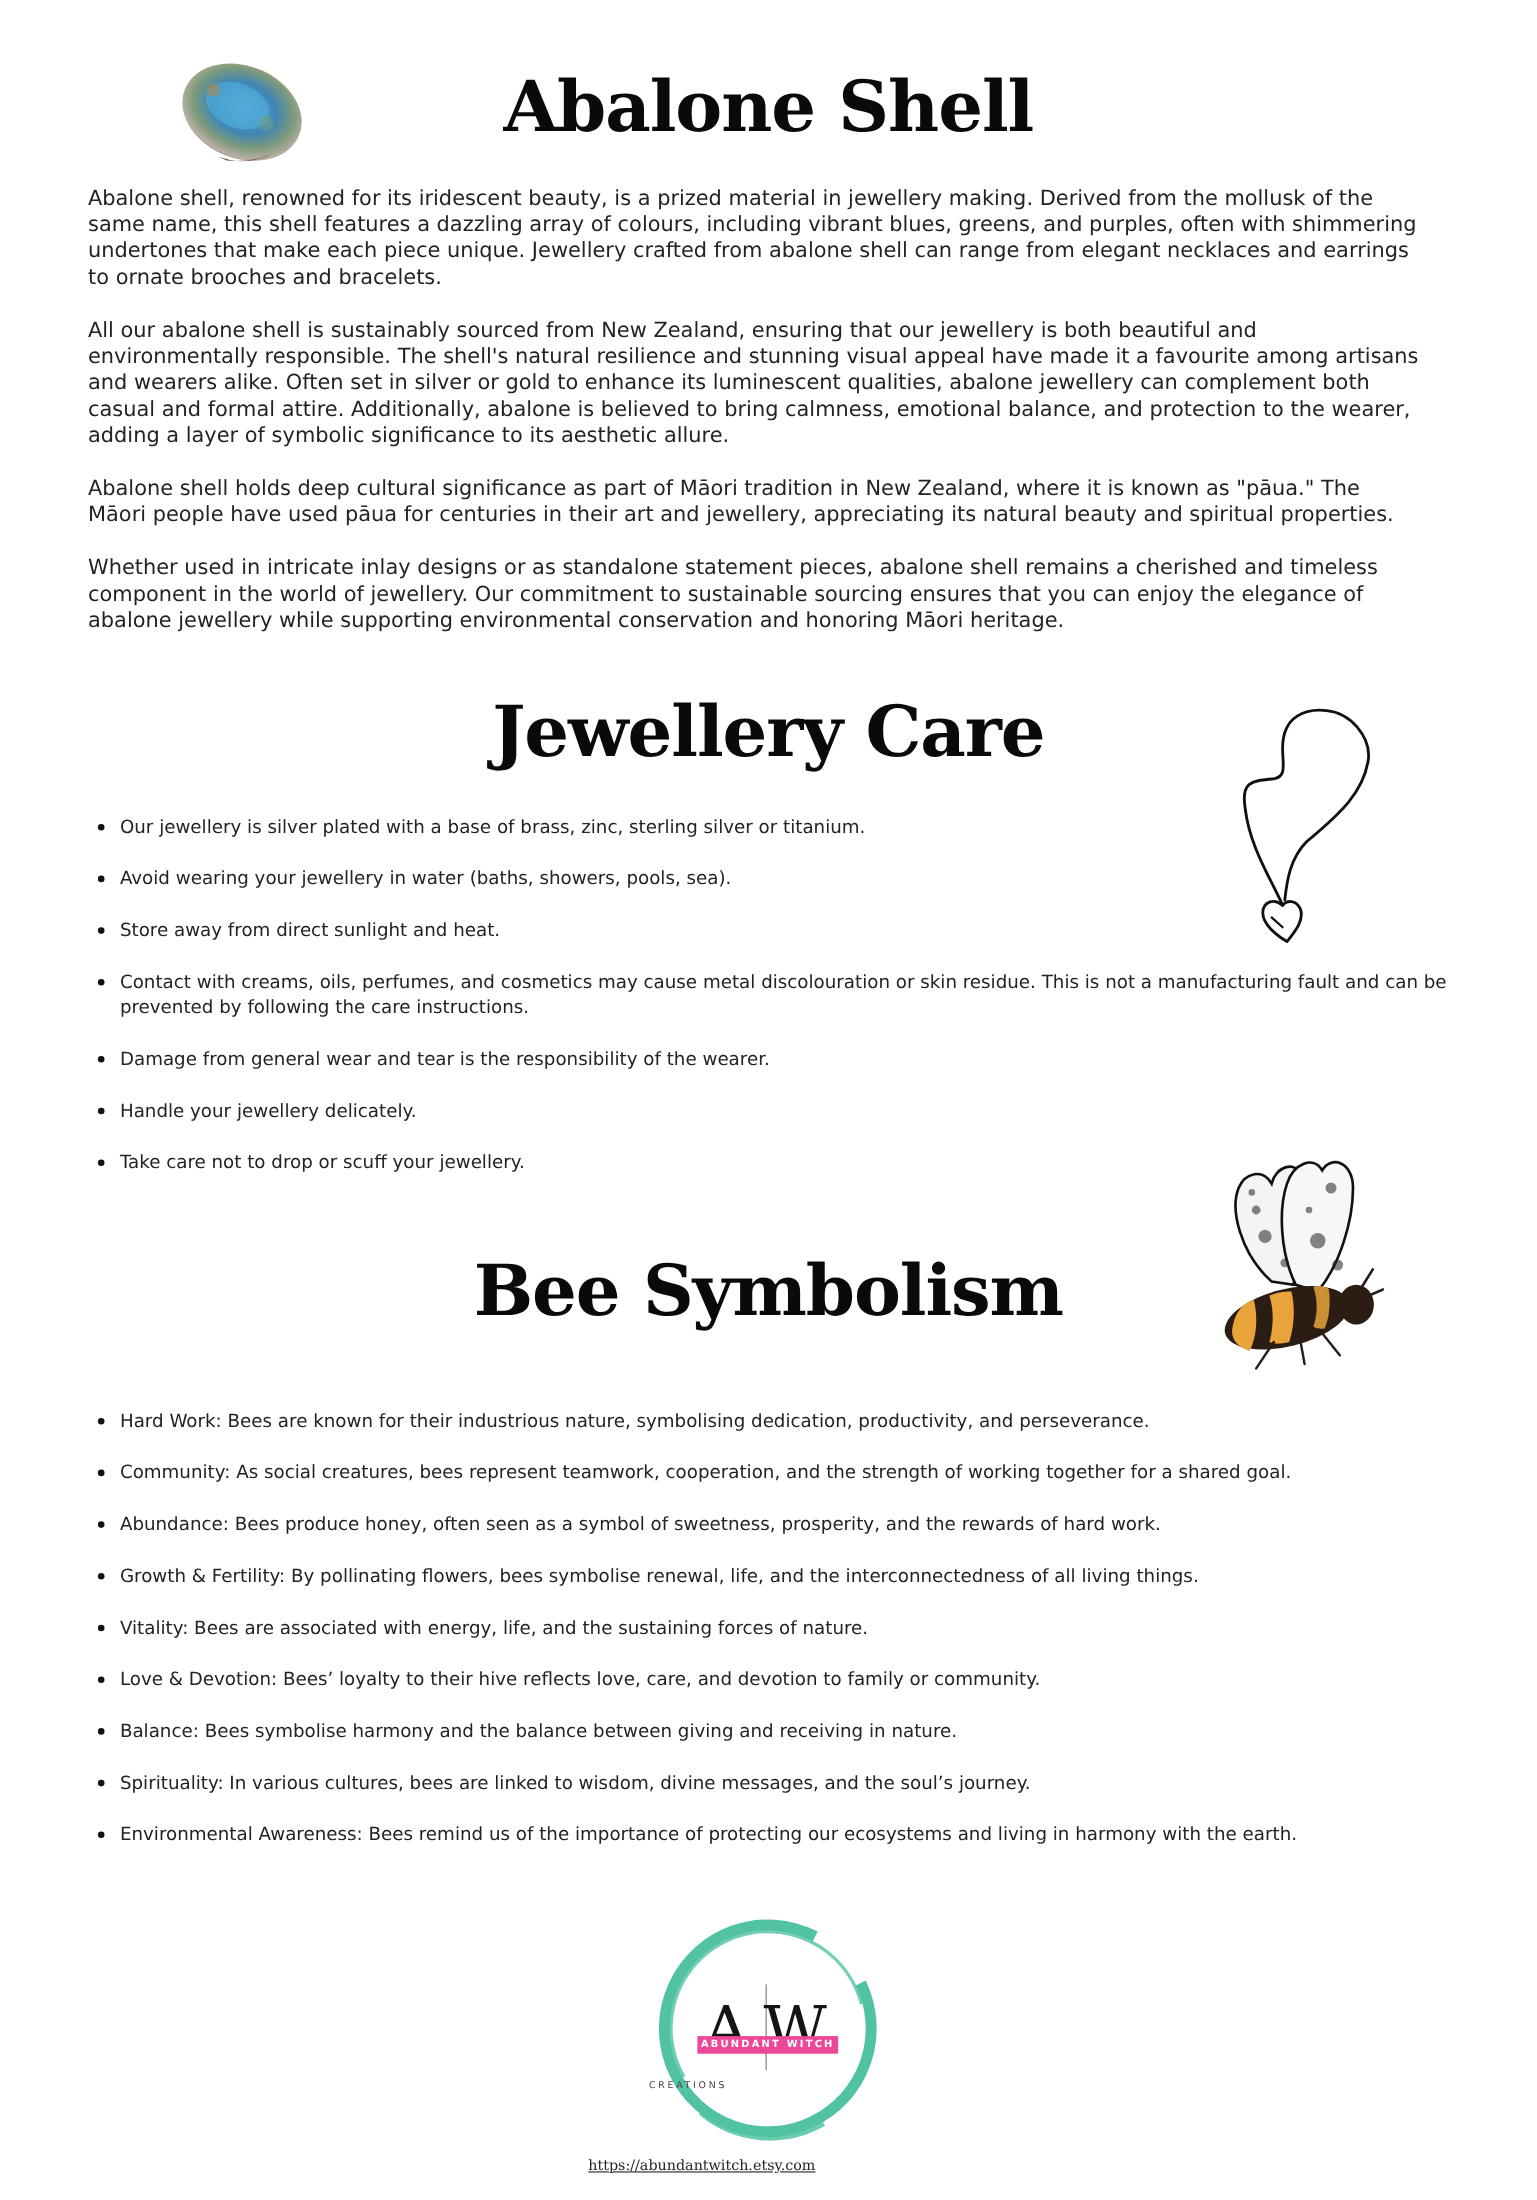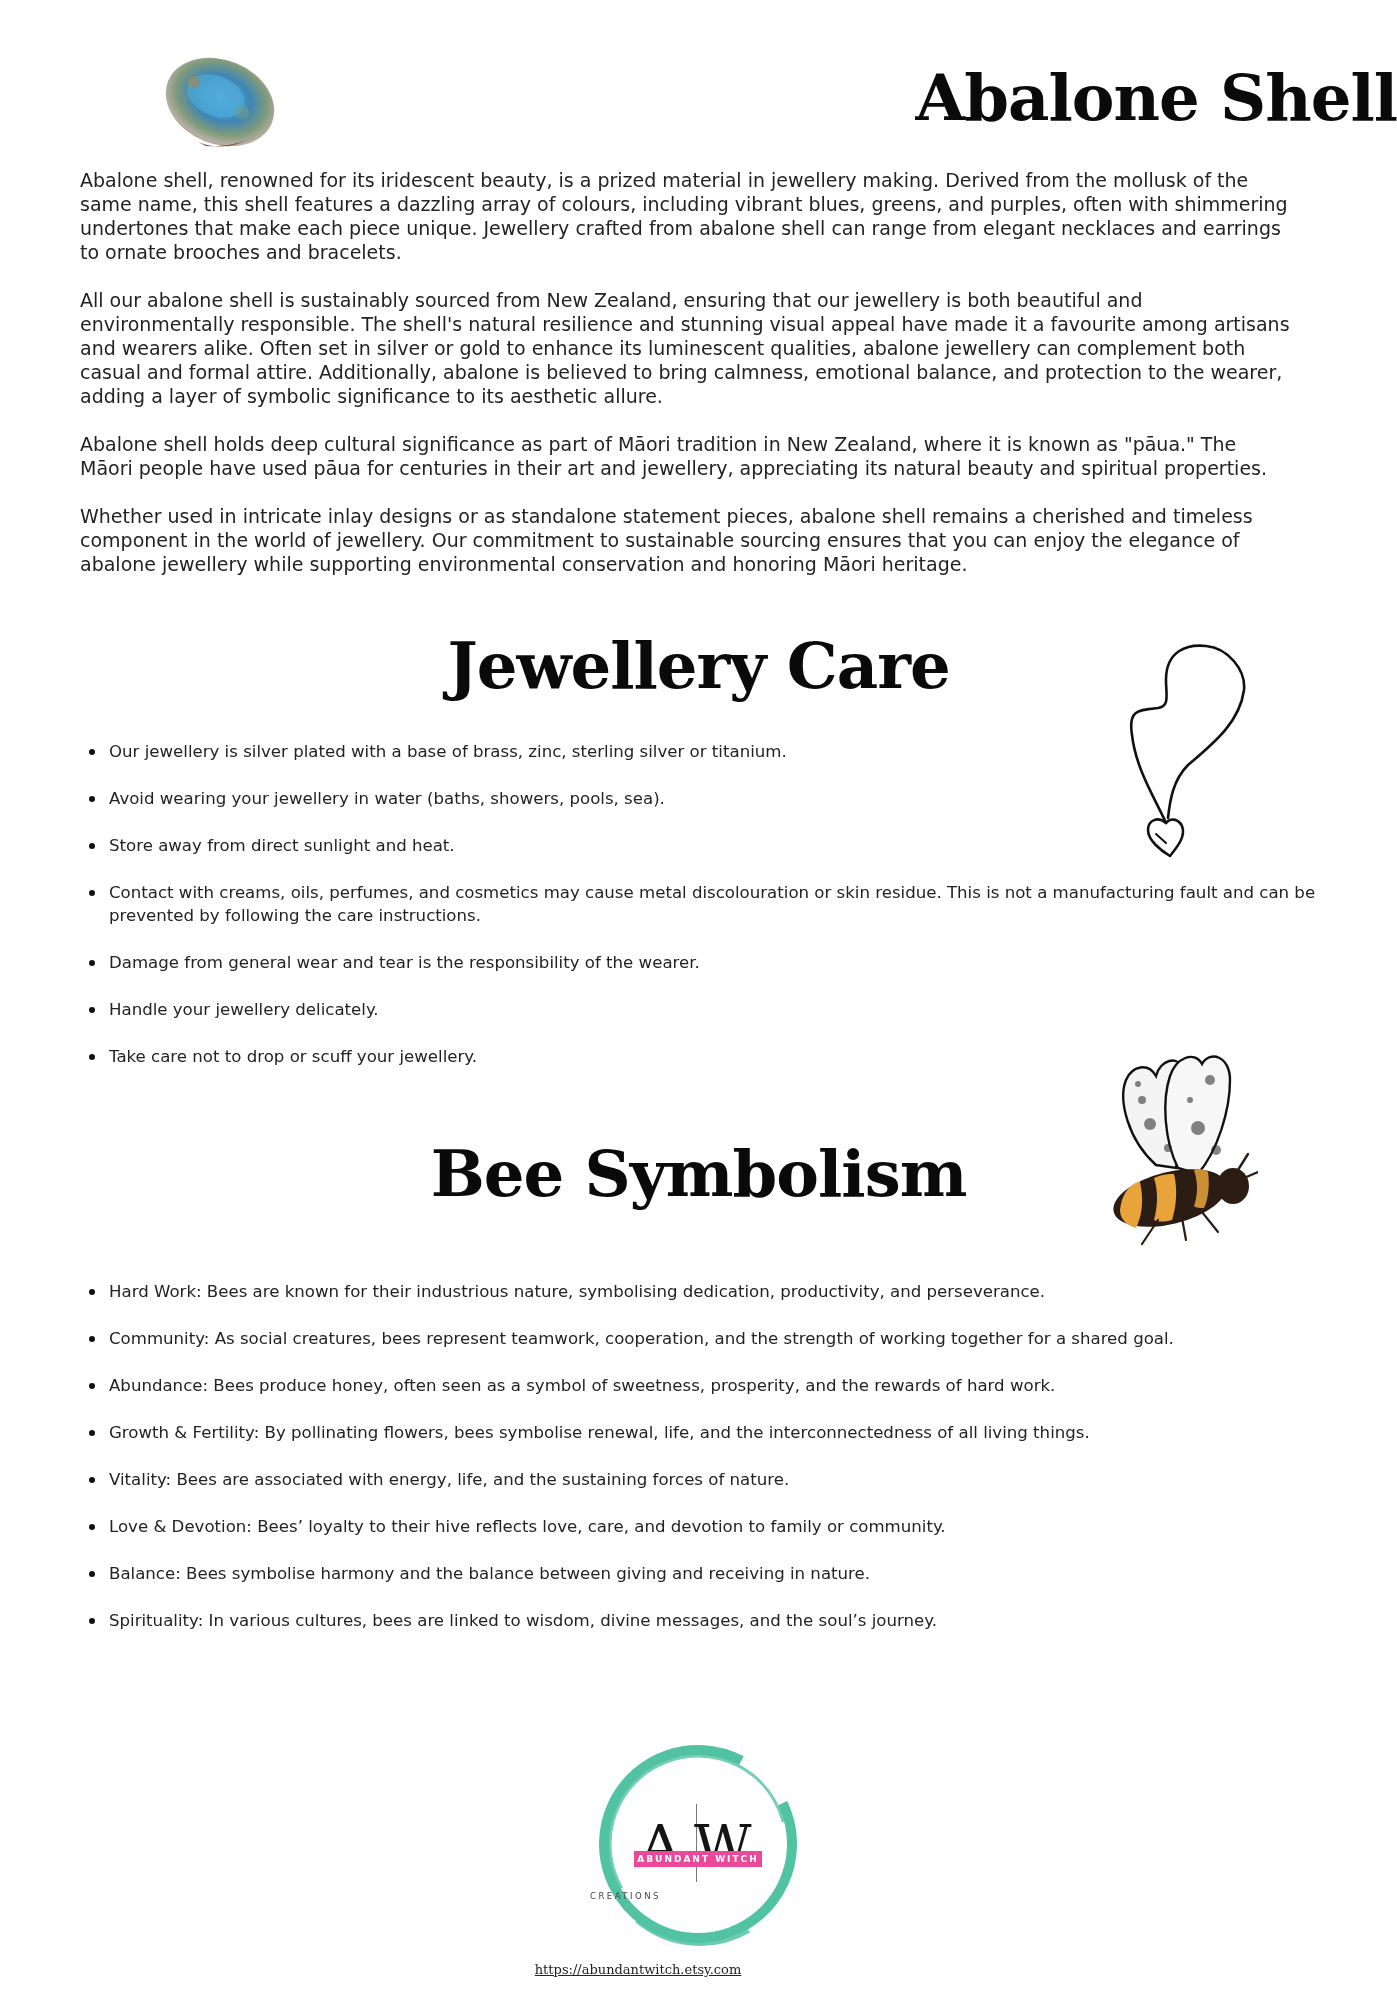--- a/index.html
+++ b/index.html
@@ -10,21 +10,21 @@
       position: absolute;
       left: 0; width: 1397px;
       text-align: center;
       font-family: "DejaVu Serif", serif;
       font-weight: bold;
       font-size: 64px;
       line-height: 80px;
       color: #0a0a0a;
       letter-spacing: -1px;
     }
-    #h-abalone { top: 58px; text-align: right; }
+    #h-abalone { top: 58px; }
     #h-care { top: 626px; }
     #h-bee { top: 1134px; }
 
     .paras {
       position: absolute;
       left: 80px; top: 168px;
       width: 1210px;
       font-size: 19px;
       line-height: 24px;
       color: #232323;
@@ -179,20 +179,21 @@
 </div>
 <ul class="blist" id="bee-list">
   <li>Hard Work: Bees are known for their industrious nature, symbolising dedication, productivity, and perseverance.</li>
   <li>Community: As social creatures, bees represent teamwork, cooperation, and the strength of working together for a shared goal.</li>
   <li>Abundance: Bees produce honey, often seen as a symbol of sweetness, prosperity, and the rewards of hard work.</li>
   <li>Growth &amp; Fertility: By pollinating flowers, bees symbolise renewal, life, and the interconnectedness of all living things.</li>
   <li>Vitality: Bees are associated with energy, life, and the sustaining forces of nature.</li>
   <li>Love &amp; Devotion: Bees’ loyalty to their hive reflects love, care, and devotion to family or community.</li>
   <li>Balance: Bees symbolise harmony and the balance between giving and receiving in nature.</li>
   <li>Spirituality: In various cultures, bees are linked to wisdom, divine messages, and the soul’s journey.</li>
+  <li>Environmental Awareness: Bees remind us of the importance of protecting our ecosystems and living in harmony with the earth.</li>
 </ul>
 
 <div id="logo">
   <svg class="logo-svg" width="216" height="216" viewBox="0 0 216 216">
     <circle cx="108" cy="106" r="94" fill="none" stroke="#52c3a2" stroke-width="10" stroke-dasharray="520 60" transform="rotate(-20 108 106)"></circle>
     <circle cx="108" cy="106" r="88" fill="none" stroke="#52c3a2" stroke-width="3" stroke-dasharray="300 260" transform="rotate(150 108 106)" opacity="0.8"></circle>
     <circle cx="110" cy="108" r="98" fill="none" stroke="#52c3a2" stroke-width="4" stroke-dasharray="120 500" transform="rotate(60 110 108)" opacity="0.85"></circle>
   </svg>
   <div class="divider"></div>
   <span class="mono-a">A</span>

